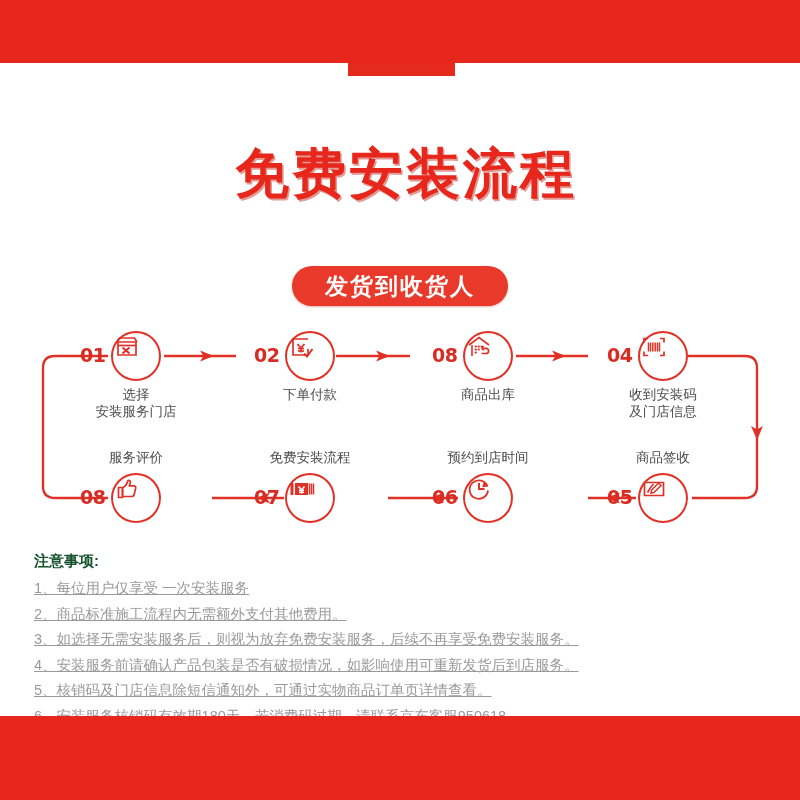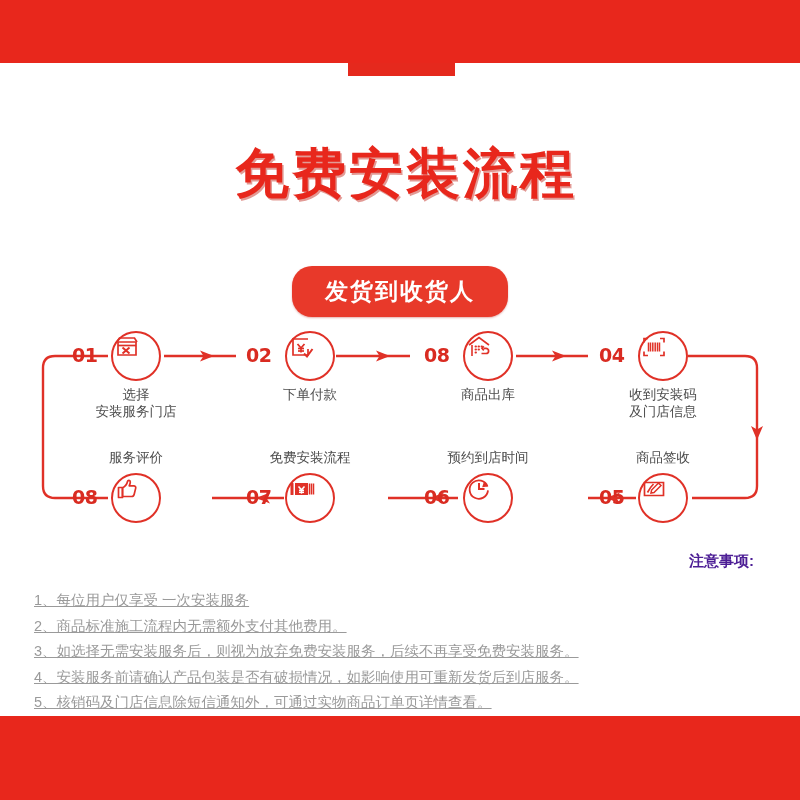--- a/index.html
+++ b/index.html
@@ -62,21 +62,21 @@
     text-shadow: 1.5px 1.5px 0 rgba(190,30,20,0.45);
     padding-left: 6px;
   }
 
   
   .badge {
     position: absolute;
     left: 292px;
     top: 266px;
     width: 216px;
-    height: 51px;
+    height: 40px;
     border-radius: 20px;
     background: #e8392a;
     color: #ffffff;
     font-size: 23px;
     font-weight: bold;
     letter-spacing: 2px;
     display: flex;
     align-items: center;
     justify-content: center;
     box-shadow: 0 1px 2px rgba(180,30,20,0.35);
@@ -116,20 +116,21 @@
   }
   .node .num {
     position: absolute;
     top: -12px;
     font-size: 19px;
     font-weight: bold;
     color: #d92b21;
     font-family: "DejaVu Sans", sans-serif;
     letter-spacing: -0.5px;
     white-space: nowrap;
+    margin-left: 8px;
   }
   .node .num.left { left: -64px; }
   .node .caption {
     position: absolute;
     left: -85px;
     width: 170px;
     text-align: center;
     font-size: 13.5px;
     line-height: 17px;
     color: #4c4c4c;
@@ -141,24 +142,23 @@
   
   .notes {
     position: absolute;
     left: 34px;
     top: 548px;
     width: 720px;
   }
   .notes-title {
     font-size: 15px;
     font-weight: bold;
-    color: #4c1d95;
+    color: #14532d;
     line-height: 26px;
-    margin-bottom: 14px;
-    text-align: right;
+    margin-bottom: 2px;
   }
   .note-line {
     font-size: 14.5px;
     line-height: 25.5px;
     color: #9a9a9a;
     white-space: nowrap;
     text-decoration: underline;
   }
 </style>
 </head>

